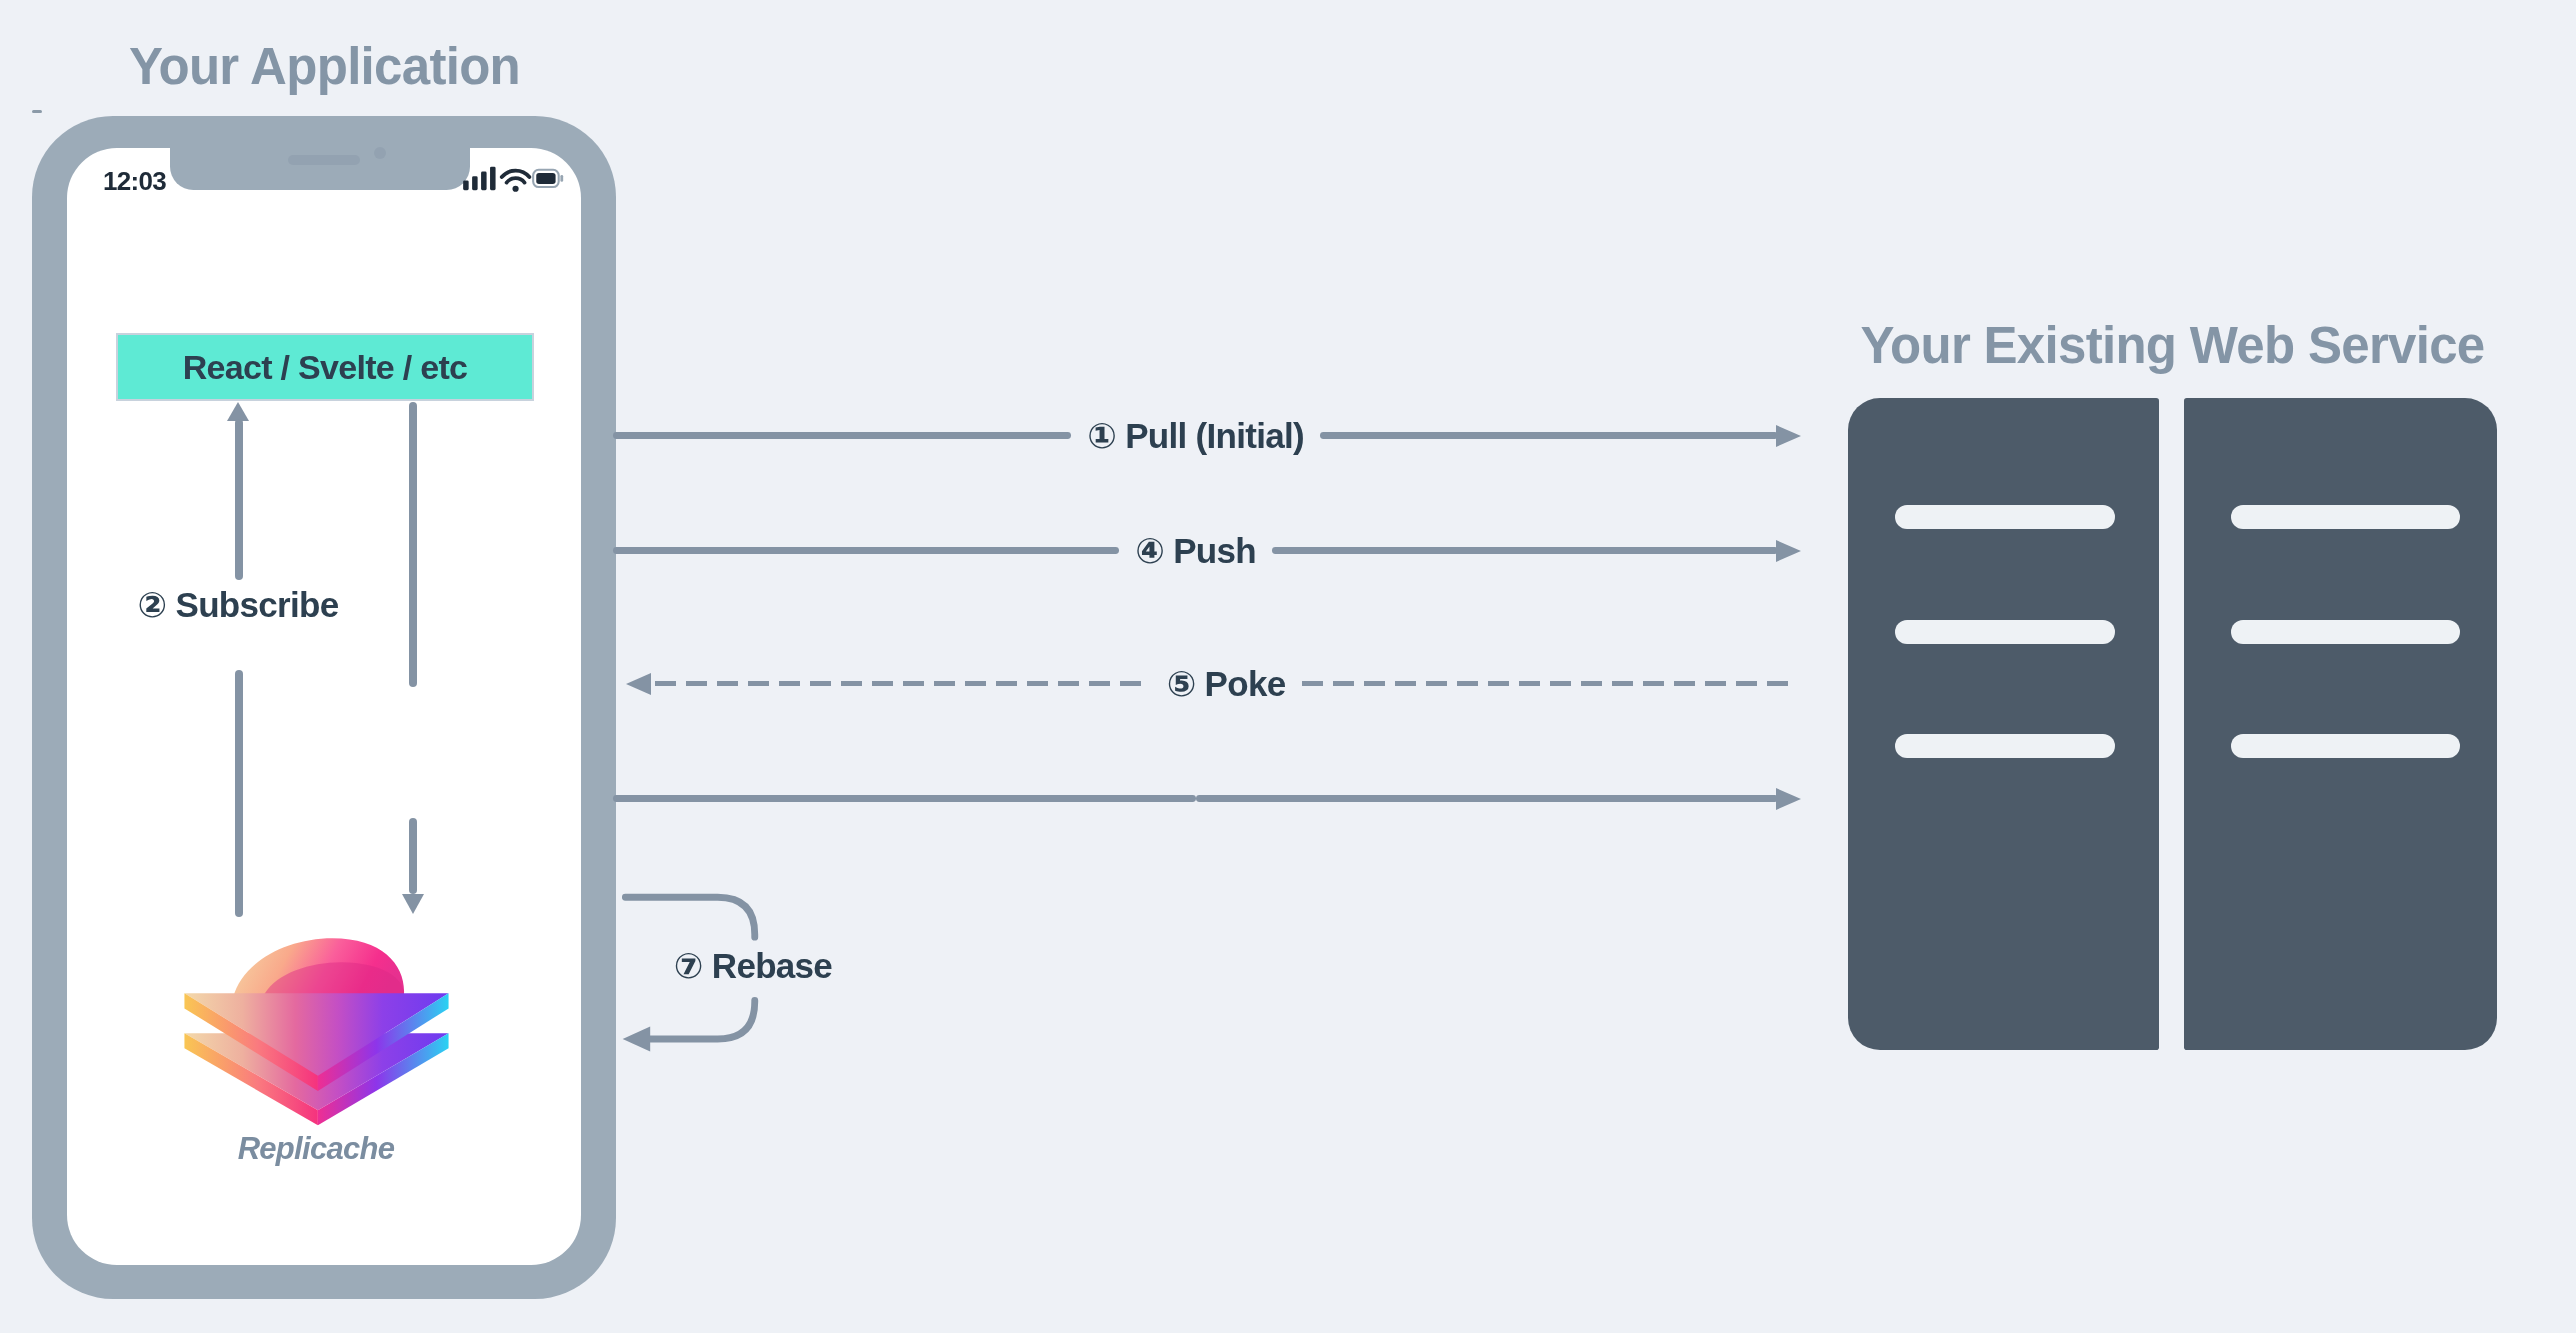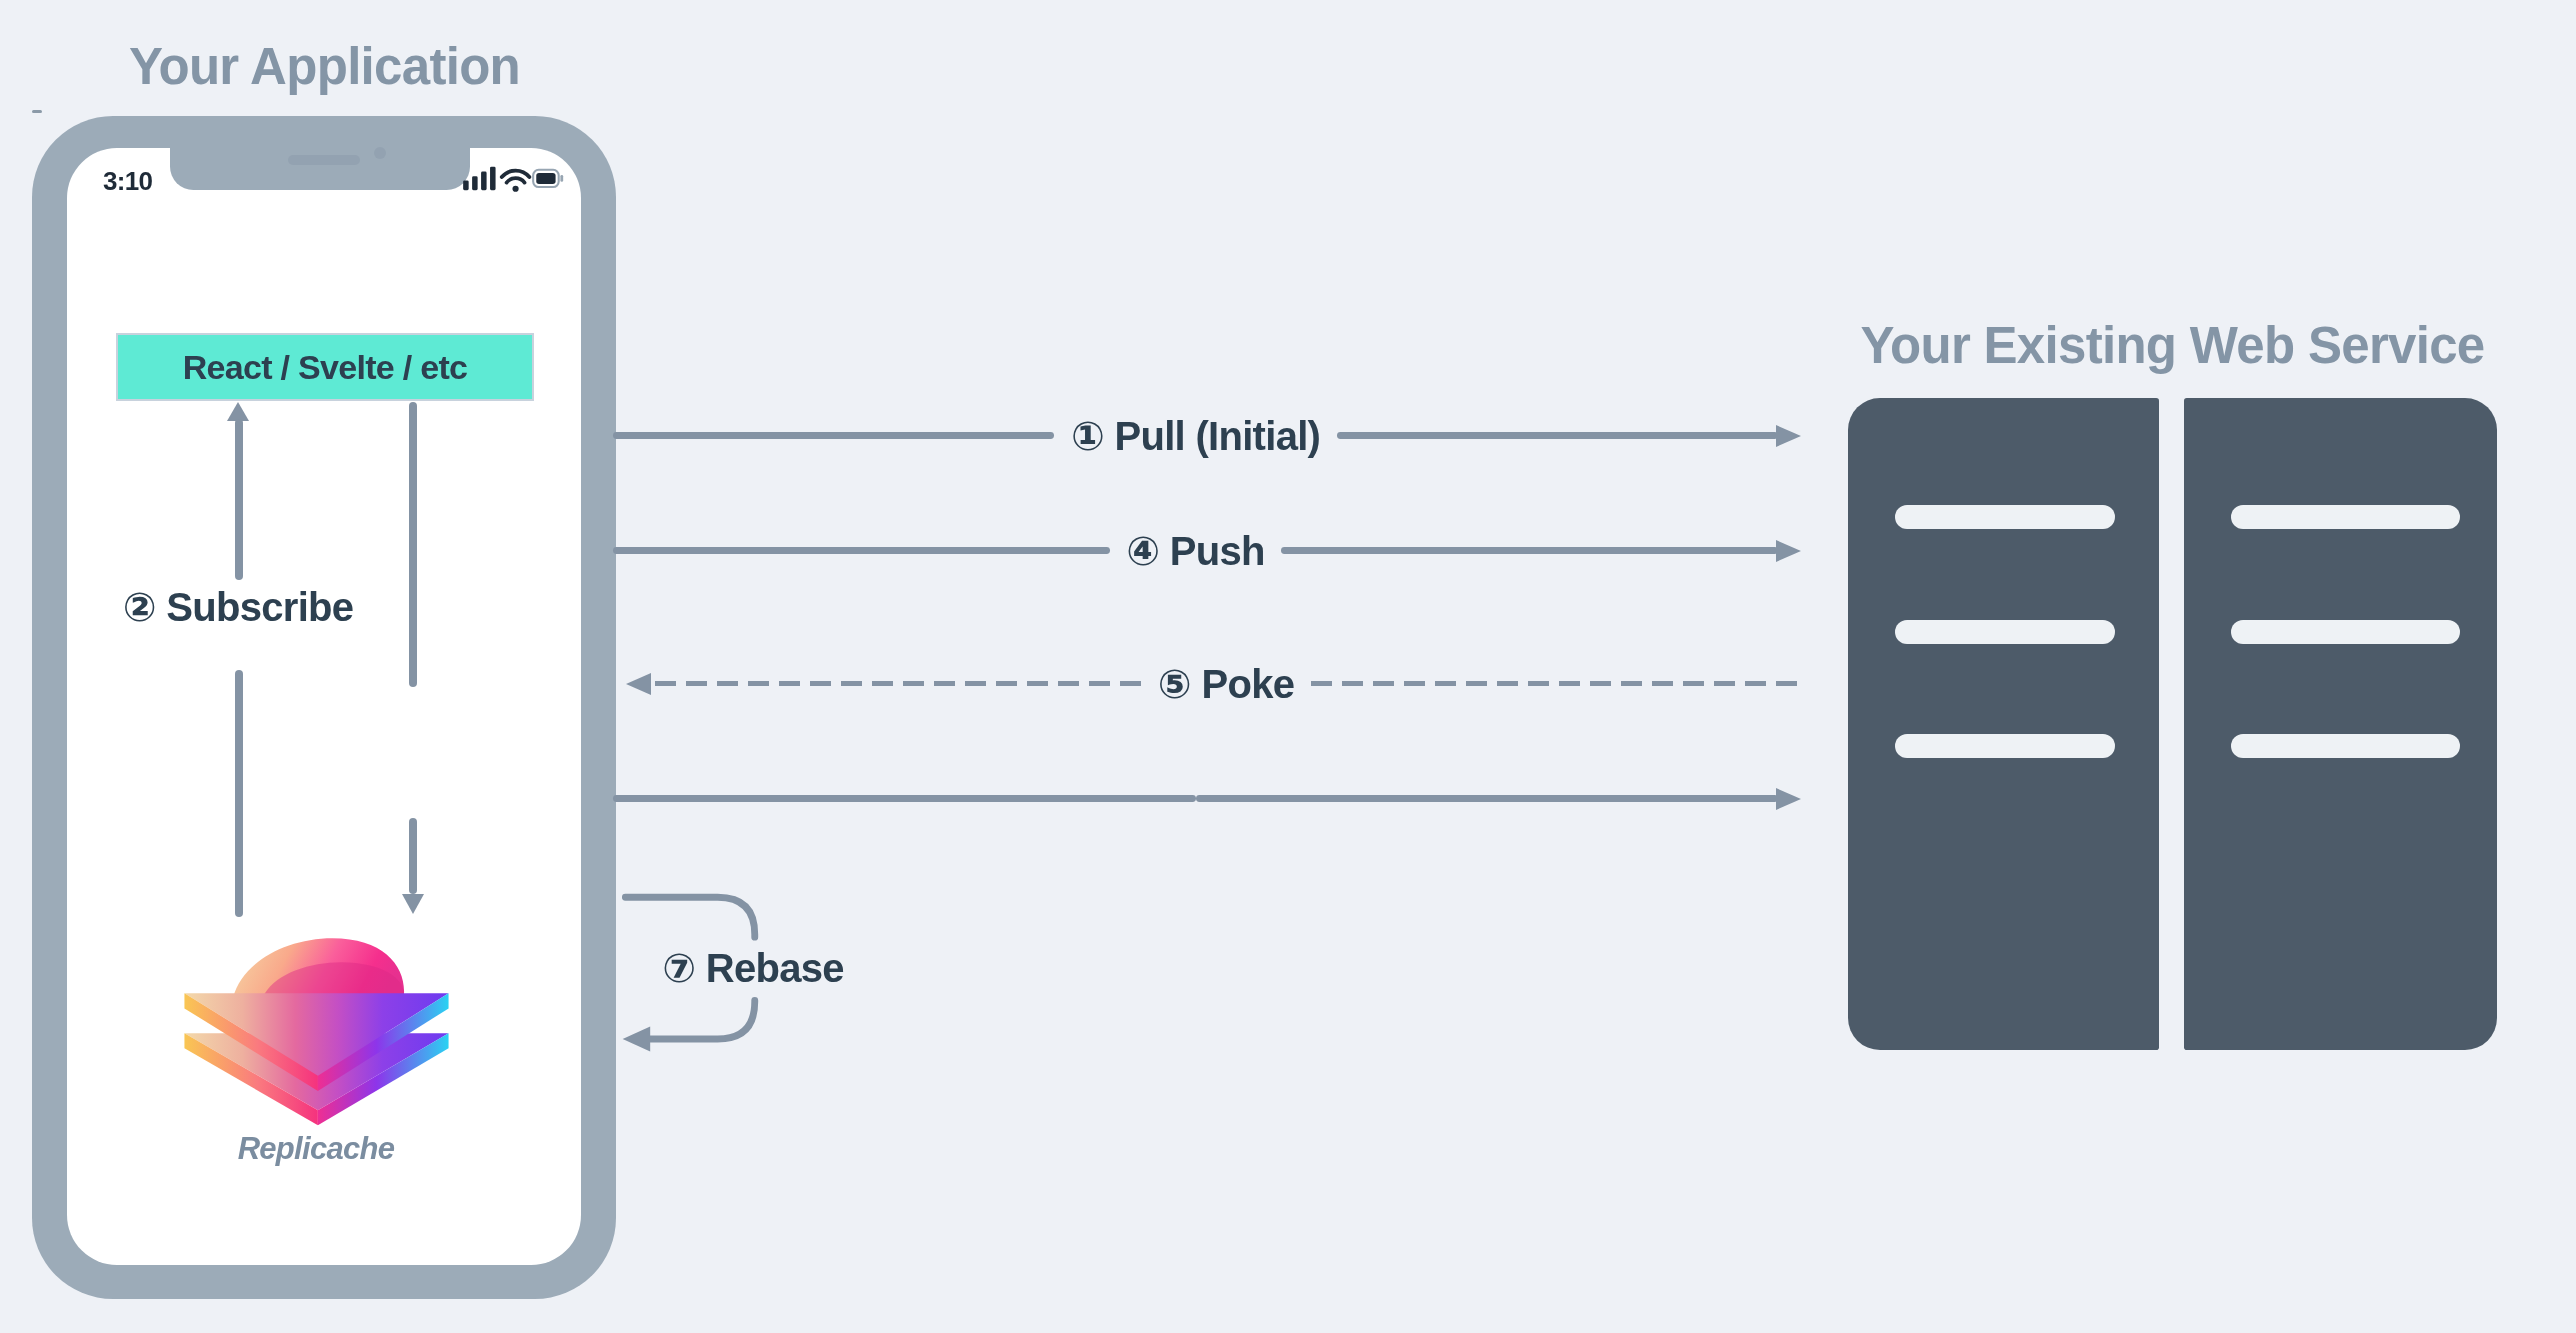--- a/index.html
+++ b/index.html
@@ -21,21 +21,21 @@
   .camera{left:204px;top:31px;width:12.4px;height:12.4px;border-radius:50%;background:var(--notch-detail,#93a2b1);}
   .status-time{left:71px;top:50px;width:90px;font-size:26px;font-weight:700;color:var(--status-dark,#1f2b38);letter-spacing:-0.7px;}
   
   .framework-box{
     left:116px;top:333px;width:418px;height:68px;background:#5eead4;
     border:2.1px solid var(--box-border,#c8d2dd);box-sizing:border-box;
     display:flex;align-items:center;justify-content:center;
     font-size:34px;font-weight:600;letter-spacing:-0.7px;color:var(--label,#2d4050);
   }
   
-  .flow-text{font-size:40px;font-weight:600;letter-spacing:-0.7px;color:var(--label,#2d4050);line-height:1;white-space:nowrap;}
+  .flow-text{font-size:35px;font-weight:600;letter-spacing:-0.7px;color:var(--label,#2d4050);line-height:1;white-space:nowrap;}
   
   .vline{width:7.6px;border-radius:4.1px;background:var(--arrow,#8493a4);}
   .tri-up{width:0;height:0;border-left:11px solid transparent;border-right:11px solid transparent;border-bottom:19.3px solid var(--arrow,#8493a4);}
   .tri-down{width:0;height:0;border-left:11px solid transparent;border-right:11px solid transparent;border-top:20.7px solid var(--arrow,#8493a4);}
   
   .flow-row{display:flex;align-items:center;height:85px;}
   .flow-line{flex:1;height:6.2px;border-radius:3.4px;background:var(--arrow,#8493a4);}
   .flow-line.dashed{height:5.5px;border-radius:0;background:repeating-linear-gradient(90deg,var(--arrow,#8493a4) 0 20.7px,transparent 20.7px 31px);}
   .flow-label{padding:0 16.5px;}
   .ah-right{width:0;height:0;border-top:11px solid transparent;border-bottom:11px solid transparent;border-left:25px solid var(--arrow,#8493a4);margin-left:-2.1px;}
@@ -58,21 +58,21 @@
 <div class="abs tiny-dash"></div>
 
 <div class="abs section-title" style="left:118px;top:39px;width:413px;text-align:center;">Your Application</div>
 
 <div class="abs phone-frame">
   <div class="abs phone-screen"></div>
   <div class="abs phone-notch">
     <div class="abs speaker"></div>
     <div class="abs camera"></div>
   </div>
-  <div class="abs status-time">3:10</div>
+  <div class="abs status-time">12:03</div>
   <svg class="abs" style="left:431px;top:50px;" width="101" height="27.6" viewBox="0 0 146 40">
     <g fill="#1f2b38">
       <rect x="0" y="21" width="8" height="14" rx="2"></rect>
       <rect x="13" y="15" width="8" height="20" rx="2"></rect>
       <rect x="26" y="8" width="8" height="27" rx="2"></rect>
       <rect x="39" y="1" width="8" height="34" rx="2"></rect>
     </g>
     <g stroke="#1f2b38" stroke-width="5.5" fill="none" stroke-linecap="round">
       <path d="M56 16 A 26 26 0 0 1 96 16"></path>
       <path d="M63 24 A 16.5 16.5 0 0 1 89 24"></path>

